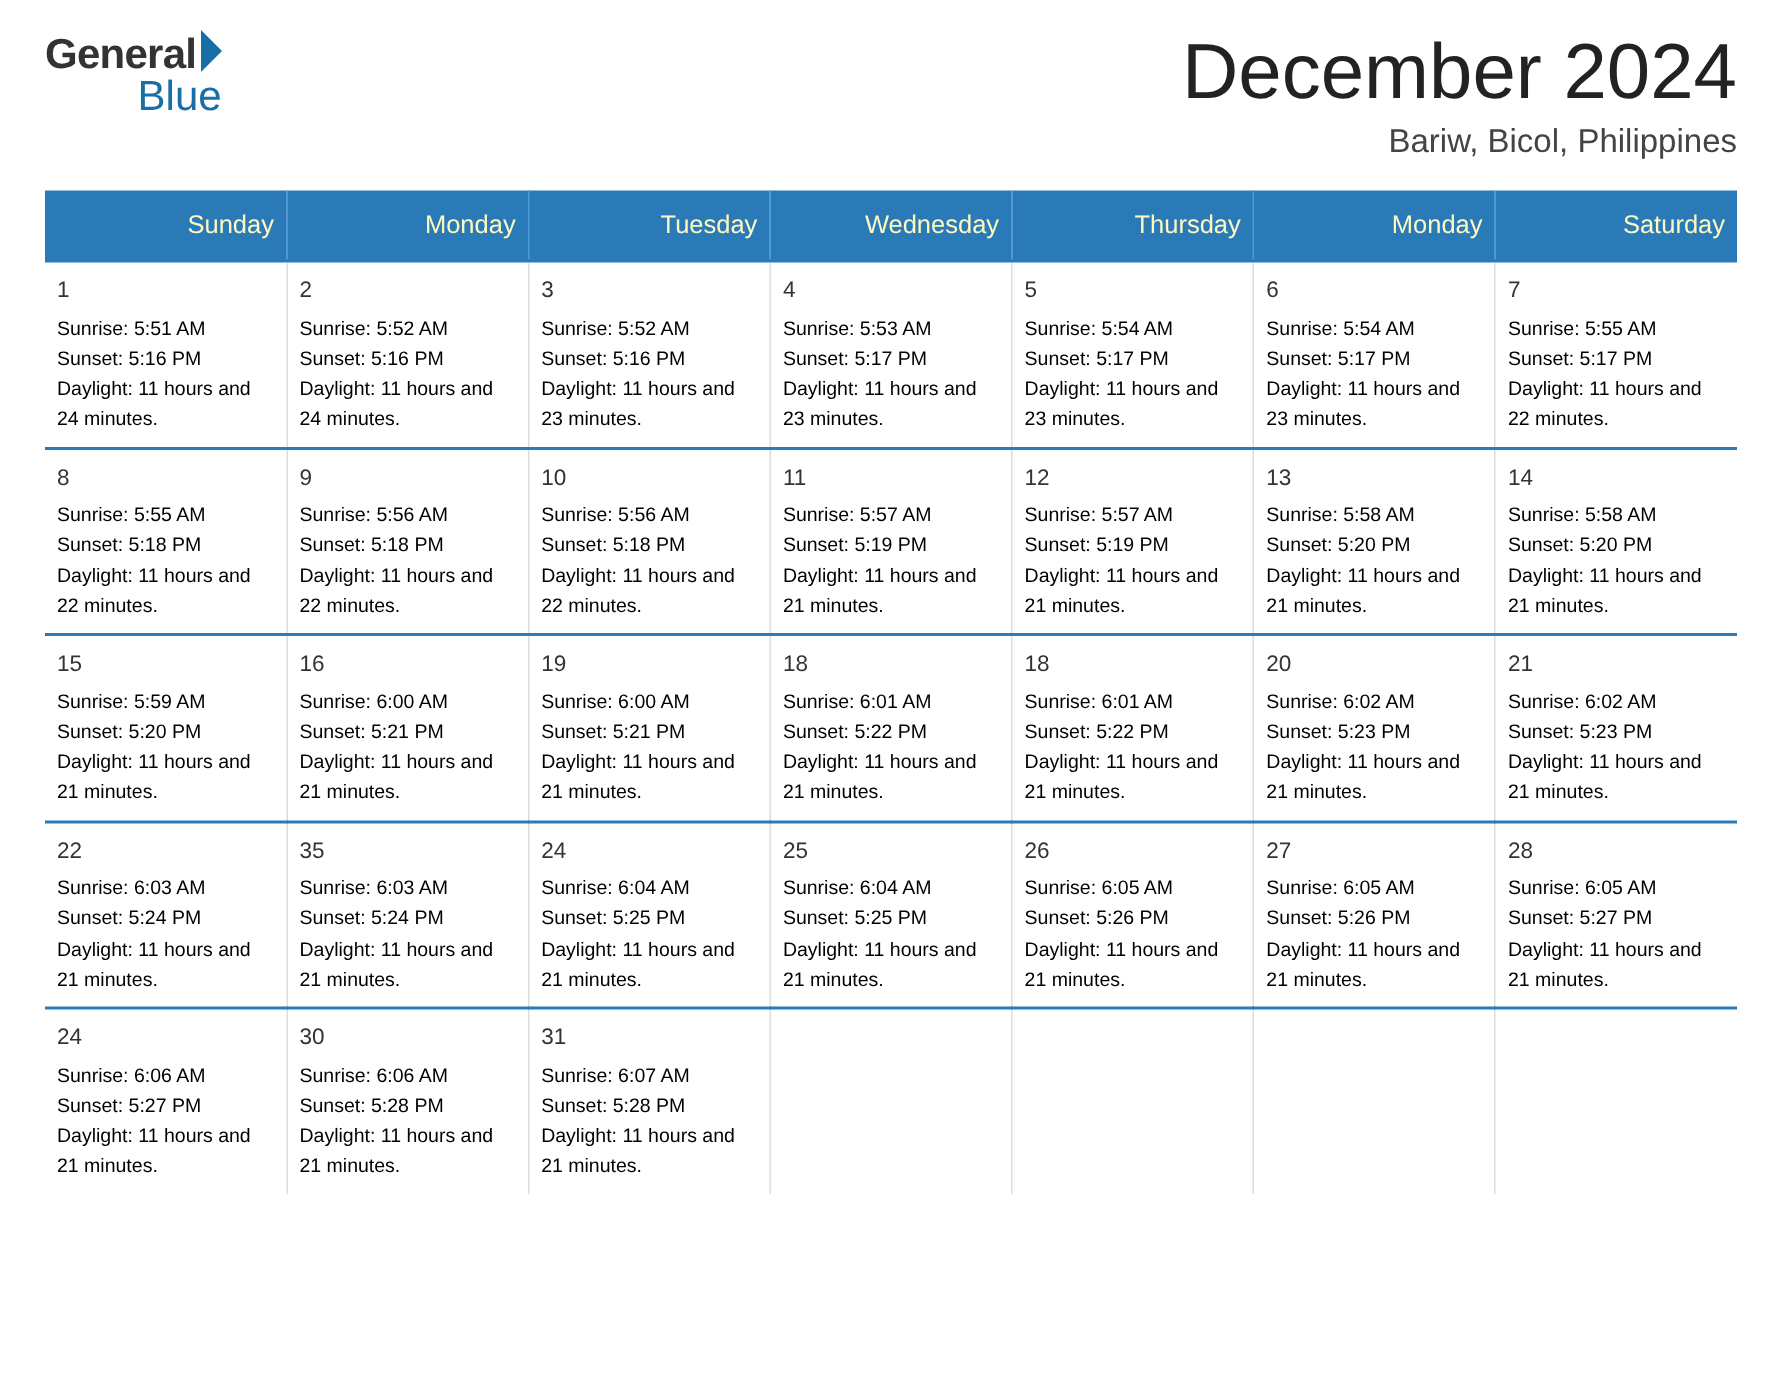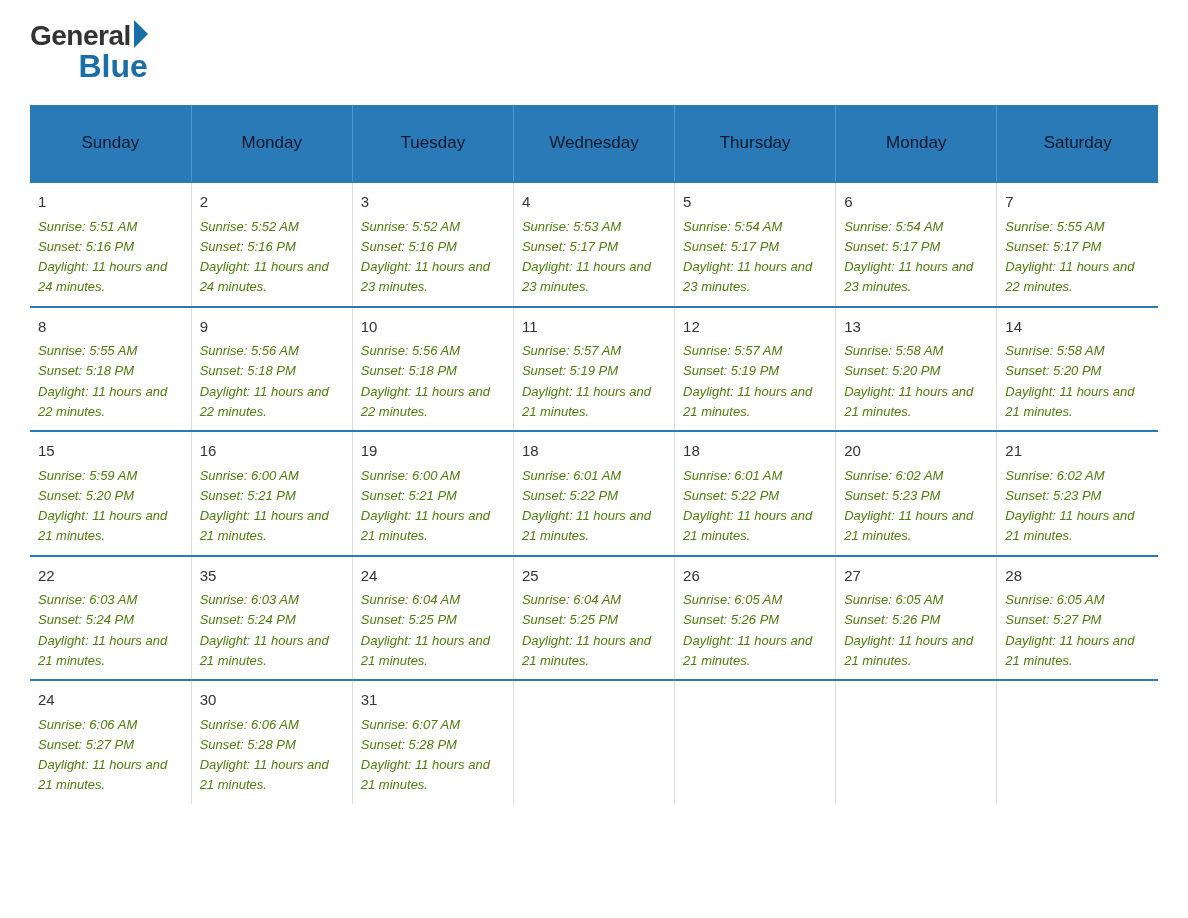--- a/index.html
+++ b/index.html
@@ -34,22 +34,22 @@
     .logo-triangle {
       width: 0;
       height: 0;
       border-left: 14px solid #1a6ea8;
       border-top: 14px solid transparent;
       border-bottom: 14px solid transparent;
       margin-left: 3px;
       margin-top: -4px;
     }
     .logo-blue {
-      font-size: 32px;
-      font-weight: bold;
+      font-size: 28px;
+      font-weight: normal;
       color: #1a6ea8;
       margin-top: -4px;
       margin-left: 2px;
     }
     .title-block {
       text-align: right;
     }
     .main-title {
       font-size: 52px;
       font-weight: normal;
@@ -63,25 +63,25 @@
     }
     table {
       width: 100%;
       border-collapse: collapse;
       table-layout: fixed;
     }
     thead tr {
       background-color: #2a7ab8;
     }
     thead th {
-      color: #0f172a;
+      color: #fef9c3;
       font-size: 17px;
       font-weight: normal;
-      padding: 28px 8px;
-      text-align: center;
+      padding: 13px 8px;
+      text-align: right;
       border-right: 1px solid #4a9ad4;
     }
     thead th:last-child {
       border-right: none;
     }
     tbody tr {
       border-top: 2px solid #2a7ab8;
     }
     tbody td {
       vertical-align: top;
@@ -96,40 +96,41 @@
       border-right: none;
     }
     .day-num {
       font-size: 15px;
       font-weight: normal;
       display: block;
       margin-bottom: 3px;
     }
     .day-info {
       font-size: 13px;
-      color: #4d7c0f;
+      color: #000000;
       line-height: 1.55;
-      font-style: italic;
     }
     tbody tr:nth-child(even) td {
       background: #fff;
     }
   </style>
 </head>
 <body>
 
 <div class="header">
   <div class="logo">
     <div class="logo-top">
       <span class="logo-general">General</span>
       <div class="logo-triangle"></div>
     </div>
     <span class="logo-blue">Blue</span>
   </div>
   <div class="title-block">
+    <div class="main-title">December 2024</div>
+    <div class="subtitle">Bariw, Bicol, Philippines</div>
   </div>
 </div>
 
 <table>
   <thead>
     <tr>
     <th>Sunday</th>
         <th>Monday</th>
         <th>Tuesday</th>
         <th>Wednesday</th>

